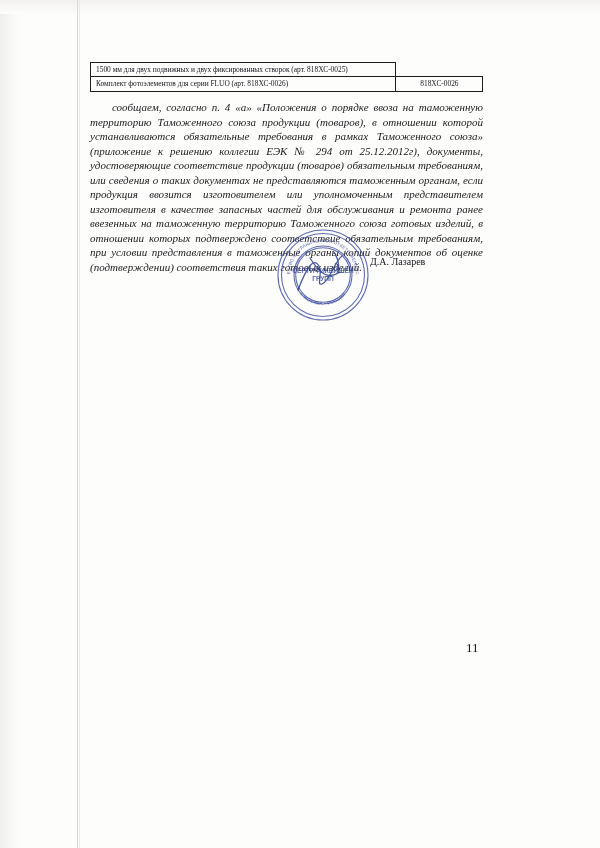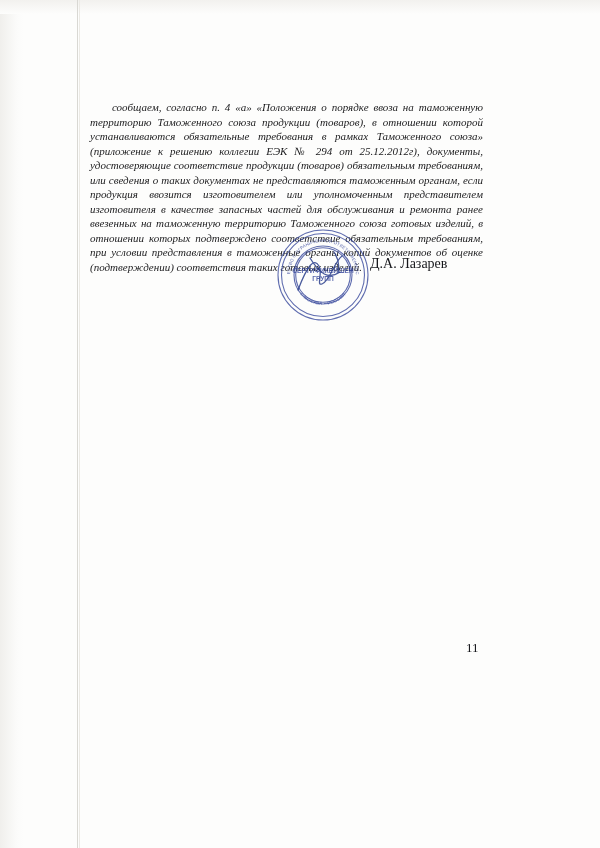--- a/index.html
+++ b/index.html
@@ -98,21 +98,21 @@
     position: absolute;
     left: 90px;
     top: 238px;
     font-size: 8.2px;
     line-height: 1.45;
   }
   .sign-name {
     position: absolute;
     left: 370px;
     top: 256px;
-    font-size: 14px;
+    font-size: 10px;
   }
 
   
   .stamp {
     position: absolute;
     left: 276px;
     top: 228px;
     width: 94px;
     height: 94px;
     pointer-events: none;
@@ -130,20 +130,32 @@
 </head>
 <body>
 
 <div class="page">
 
   <div class="scan-edge-left"></div>
   <div class="scan-edge-top"></div>
   <div class="fold-line"></div>
   <div class="fold-line2"></div>
 
+  <table class="tbl">
+    <tbody>
+        <tr class="first">
+      <td class="wide">1500 мм для двух подвижных и двух фиксированных створок (арт. 818ХС-0025)</td>
+      <td class="right-empty"></td>
+    </tr>
+    <tr>
+      <td class="wide">Комплект фотоэлементов для серии FLUO (арт. 818ХС-0026)</td>
+      <td class="narrow">818ХС-0026</td>
+    </tr>
+  </tbody>
+    </table>
 
   <div class="body-text">сообщаем, согласно п. 4 «а» «Положения о порядке ввоза на таможенную территорию Таможенного союза продукции (товаров), в отношении которой устанавливаются обязательные требования в рамках Таможенного союза» (приложение к решению коллегии ЕЭК № 294 от 25.12.2012г), документы, удостоверяющие соответствие продукции (товаров) обязательным требованиям, или сведения о таких документах не представляются таможенным органам, если продукция ввозится изготовителем или уполномоченным представителем изготовителя в качестве запасных частей для обслуживания и ремонта ранее ввезенных на таможенную территорию Таможенного союза готовых изделий, в отношении которых подтверждено соответствие обязательным требованиям, при условии представления в таможенные органы копий документов об оценке (подтверждении) соответствия таких готовых изделий.</div>
 
 
   <div class="sign-name">Д.А. Лазарев</div>
 
   <div class="stamp">
     <svg width="94" height="94" viewBox="0 0 94 94" xmlns="http://www.w3.org/2000/svg">
       <defs>
         <path id="arcTop" d="M 14,47 A 33,33 0 0 1 80,47"></path>

